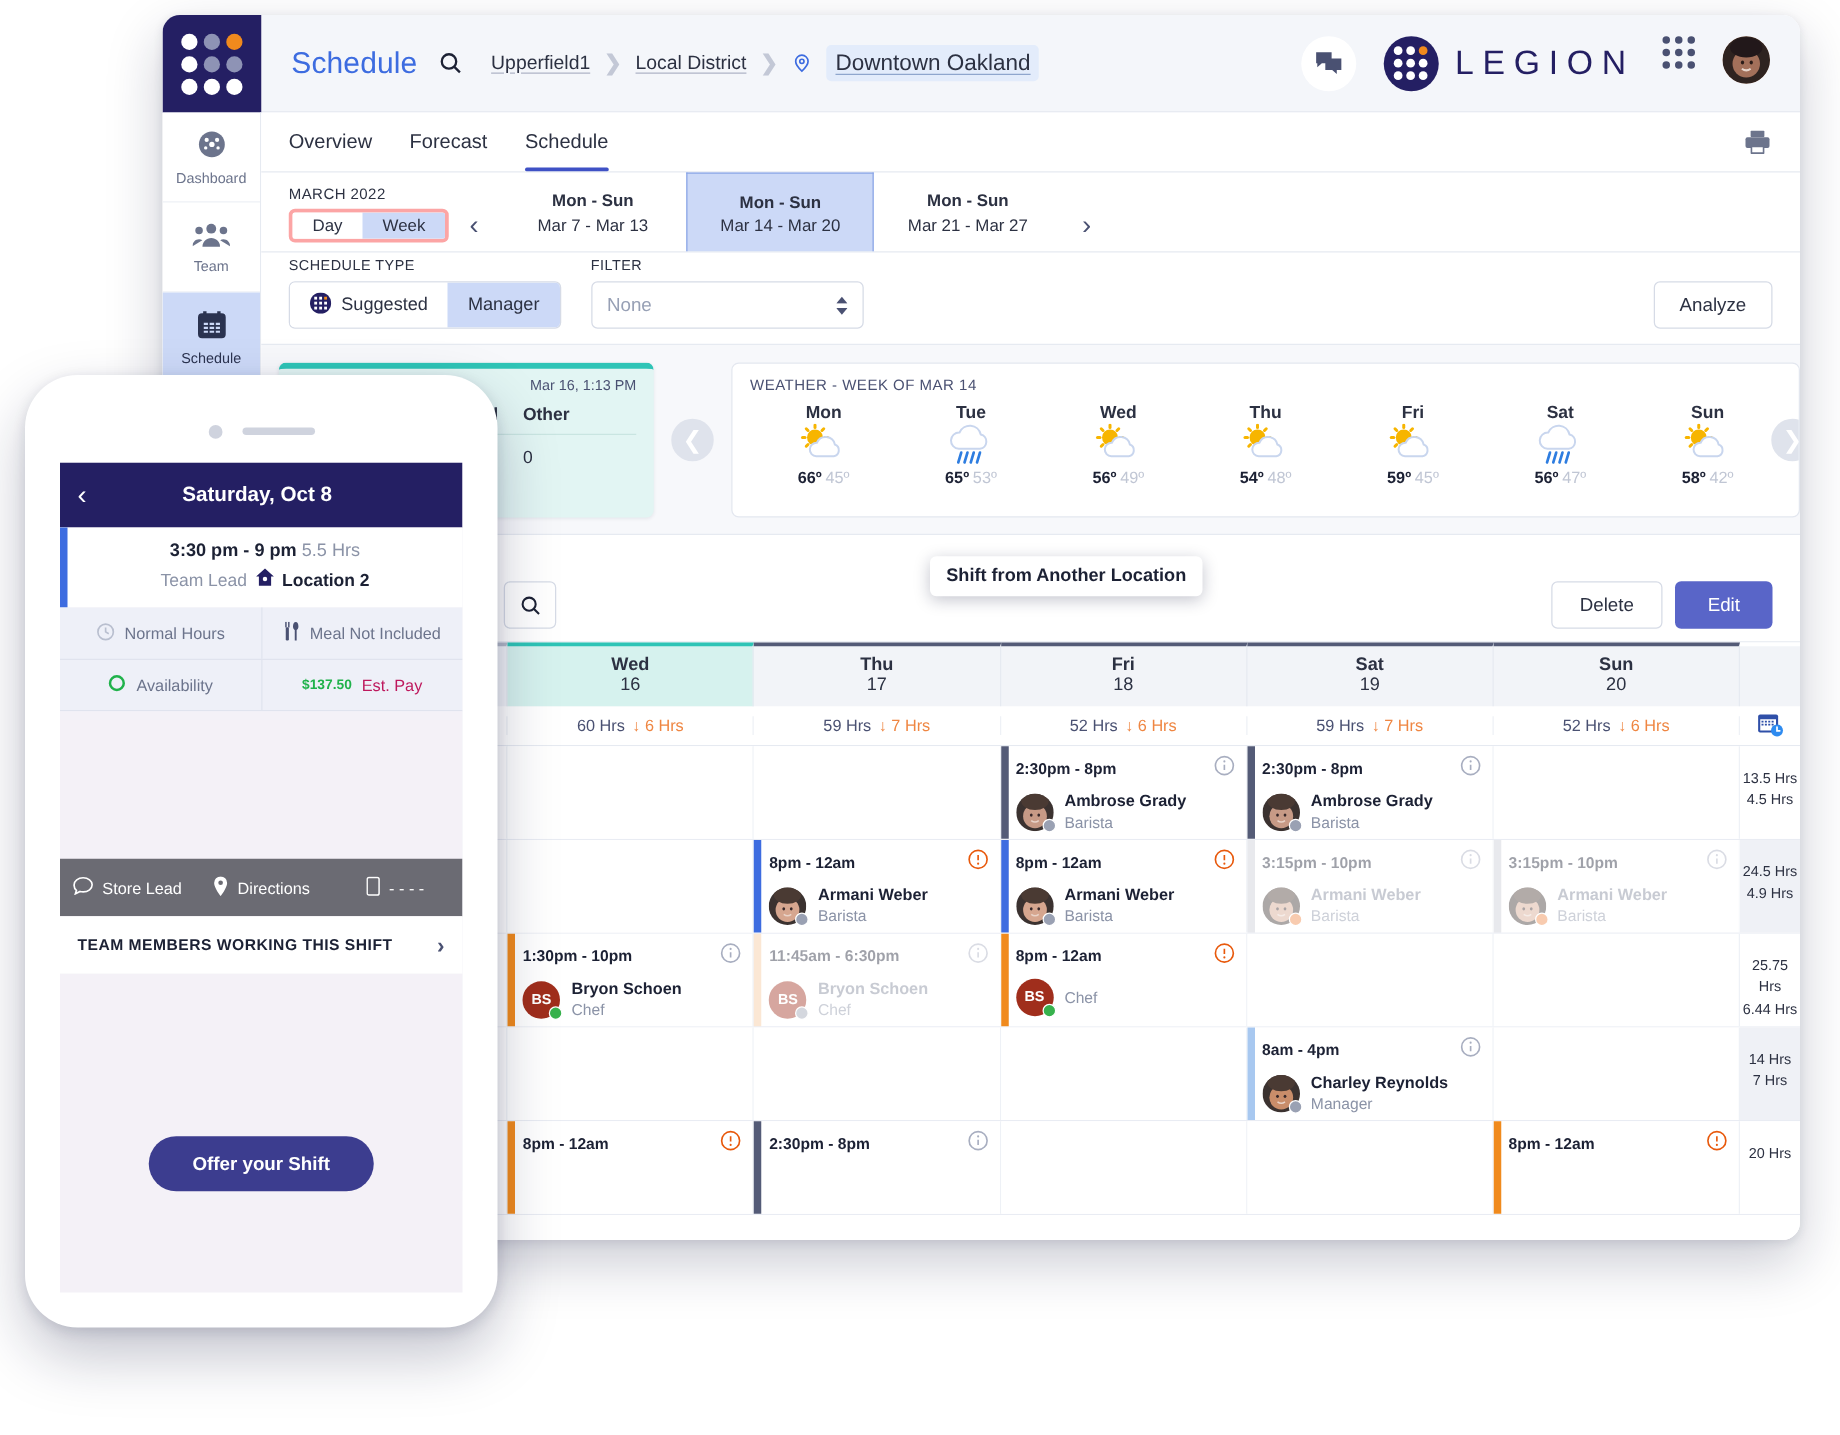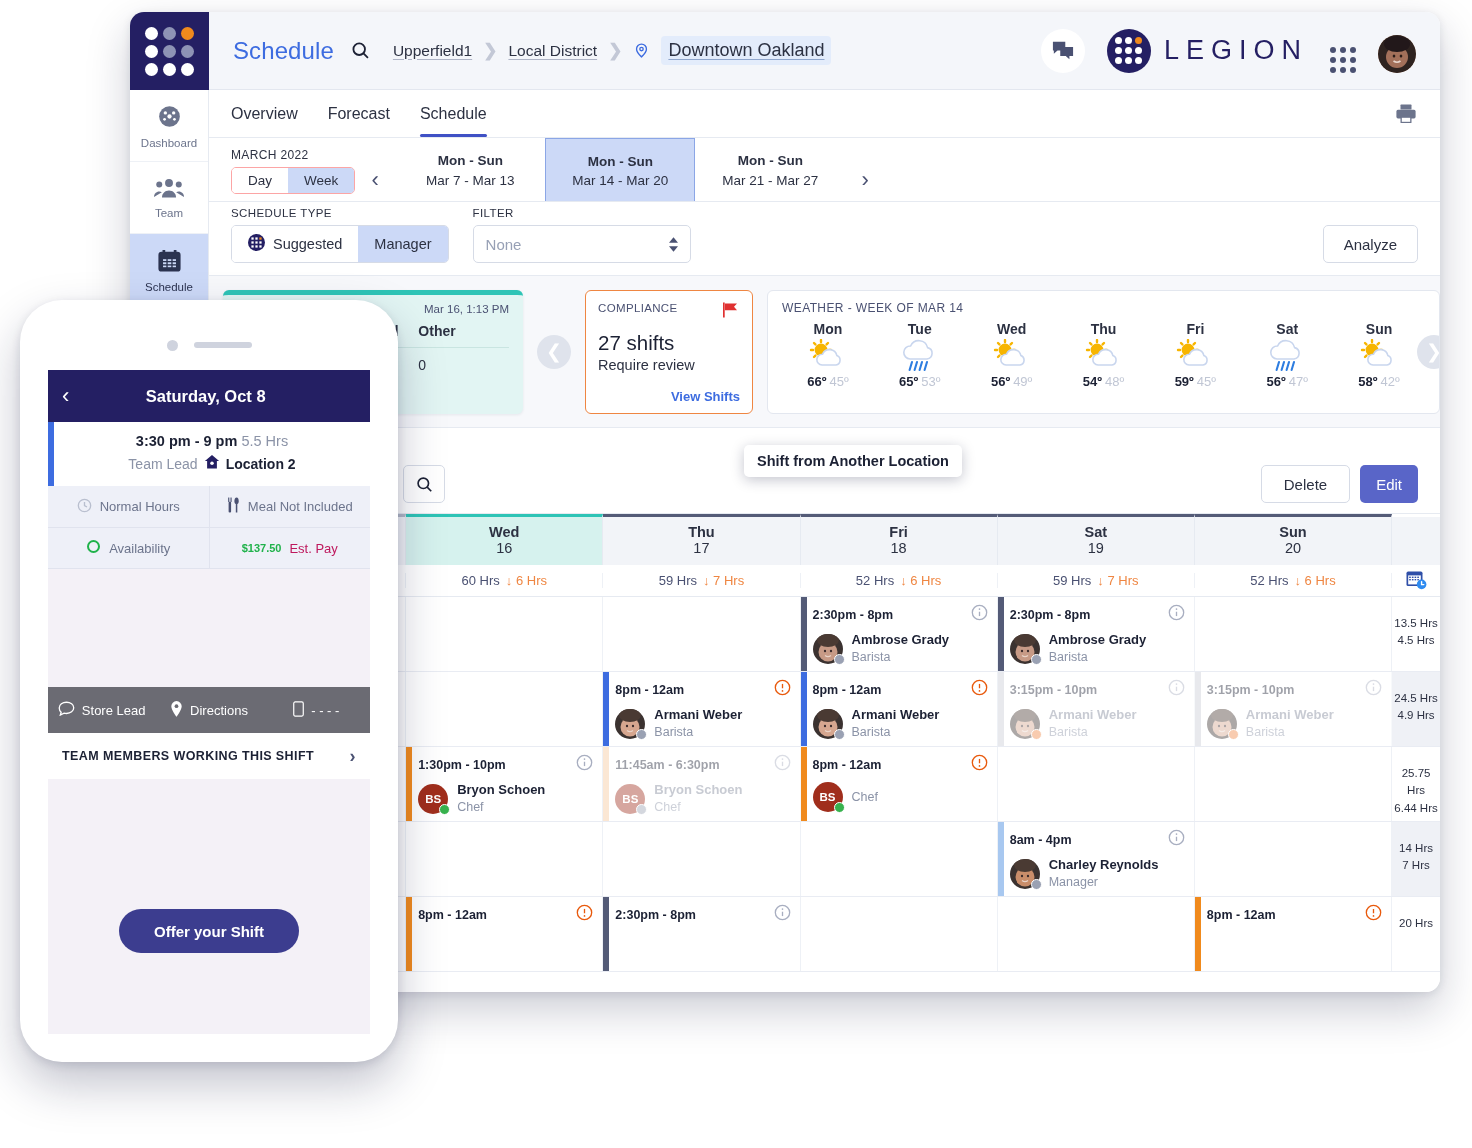--- a/index.html
+++ b/index.html
@@ -37,21 +37,21 @@
   .crumbs { display: flex; align-items: center; gap: 11px; margin-left: 10px; }
   .crumb { font-size: 15.5px; color: #2c3142; text-decoration: underline; text-underline-offset: 3px;
            text-decoration-color: #aeb4c6; cursor: pointer; }
   .crumb-sep { color: #c3c8d6; font-size: 17px; font-weight: 700; }
   .crumb-pin { display: flex; align-items: center; }
   .crumb-active {
     background: #e3ecfb; border-radius: 4px; padding: 4px 7px;
     font-size: 18px; color: #2c3142; text-decoration: underline;
     text-underline-offset: 3px; text-decoration-color: #8fa6cd;
   }
-  .topbar-right { margin-left: auto; display: flex; align-items: flex-end; gap: 22px; padding-right: 6px; }
+  .topbar-right { margin-left: auto; display: flex; align-items: flex-start; gap: 22px; padding-right: 6px; }
   .chat-btn { width: 44px; height: 44px; border-radius: 50%; background: #fff;
               display: flex; align-items: center; justify-content: center; cursor: pointer; }
   .legion-logo { display: flex; align-items: center; gap: 13px; }
   .legion-mark { width: 44px; height: 44px; border-radius: 50%; background: #241f63;
                  display: flex; align-items: center; justify-content: center; }
   .legion-mark .dotgrid { grid-template-columns: repeat(3, 7px); gap: 3px; }
   .legion-mark .dotgrid i { width: 7px; height: 7px; }
   .legion-word { font-size: 27px; letter-spacing: 7px; color: #241f63; font-weight: 400; }
   .apps-grid { display: grid; grid-template-columns: repeat(3, 6px); gap: 4px; cursor: pointer; }
   .apps-grid i { width: 6px; height: 6px; background: #4a5172; border-radius: 50%; display: block; }
@@ -78,21 +78,21 @@
   .tab { font-size: 16px; color: #2c3142; margin-right: 30px; cursor: pointer;
          height: 100%; display: flex; align-items: center; position: relative; }
   .tab.active::after { content: ""; position: absolute; left: 0; right: 0; bottom: 0;
                        height: 3px; background: #3f51c5; border-radius: 2px; }
   .print-btn { margin-left: auto; cursor: pointer; display: flex; }
 
   .week-row { display: flex; align-items: flex-end; height: 64px; padding: 0 0 0 22px;
               border-bottom: 1px solid #e6eaf1; }
   .month-block { display: flex; flex-direction: column; gap: 5px; padding-bottom: 7px; }
   .month-label { font-size: 12px; color: #2c3142; letter-spacing: .35px; }
-  .seg { display: flex; border: 1px solid #fca5a5; border-radius: 5px; overflow: hidden; height: 27px; }
+  .seg { display: flex; border: 3px solid #fca5a5; border-radius: 5px; overflow: hidden; height: 27px; }
   .seg div { padding: 0 16px; font-size: 13.5px; color: #2c3142; display: flex; align-items: center;
              cursor: pointer; background: #fff; }
   .seg div.on { background: #ccd9f7; }
   .chev { width: 40px; display: flex; align-items: center; justify-content: center;
           color: #4a5172; font-size: 22px; cursor: pointer; padding-bottom: 8px; }
   .weekpill { width: 150px; text-align: center; font-size: 13.5px; color: #2c3142;
               line-height: 1.42; padding: 10px 0 8px; cursor: pointer; align-self: stretch;
               display: flex; flex-direction: column; justify-content: center; }
   .weekpill.on { background: #ccd9f7; border: 1px solid #8ba6e6; border-bottom: none; }
   .weekpill b { font-weight: 700; }
@@ -157,21 +157,21 @@
   .range-label { font-size: 14.5px; color: #2c3142; font-weight: 700; }
   .gridbar-row { display: flex; align-items: center; gap: 10px; }
   .mini-sel { width: 110px; height: 38px; border: 1px solid #d6dbe6; border-radius: 5px;
               display: flex; align-items: center; padding: 0 10px; background: #fff; cursor: pointer; }
   .icon-btn { width: 42px; height: 38px; border: 1px solid #d6dbe6; border-radius: 5px;
               background: #fff; display: flex; align-items: center; justify-content: center;
               cursor: pointer; color: #2c3142; font-size: 16px; }
   .btn-del { height: 38px; padding: 0 22px; border: 1px solid #d6dbe6; border-radius: 5px;
              background: #fff; font-size: 15px; color: #2c3142; cursor: pointer;
              margin-left: auto; font-family: inherit; }
-  .btn-edit { height: 38px; padding: 0 16px; border: none; border-radius: 5px;
+  .btn-edit { height: 38px; padding: 0 26px; border: none; border-radius: 5px;
               background: #5965c8; font-size: 15px; color: #fff; cursor: pointer; font-family: inherit; }
 
   
   .sched { border-top: 1px solid #e6eaf1; }
   .sched-head { display: flex; background: #f2f4f8; }
   .col { flex: 1; min-width: 0; text-align: center; padding: 7px 0 9px;
          border-top: 3px solid #545b77; border-right: 1px solid #e6eaf1; }
   .col.teal { background: #d6f2ee; border-top-color: #2ec4b6; }
   .col.plain { border-top-color: #b4bac9; }
   .col .d { font-size: 14.5px; color: #2c3142; font-weight: 700; }
@@ -479,34 +479,20 @@
             </div>
             <div class="stat-vals">
               <div>8</div>
               <div>393</div>
               <div>0</div>
             </div>
           </div>
 
           <div class="carousel-arrow">❮</div>
 
-          <div class="alert-card">
-            <div class="alert-top">
-              <span class="alert-cap">COMPLIANCE</span>
-              <span>
-                <svg width="18" height="16" viewBox="0 0 18 16">
-                  <rect x="1" y="0.5" width="1.7" height="15" fill="#e03131"></rect>
-                  <path d="M3 1.4h12l-3 3.4 3 3.4H3z" fill="#e03131"></path>
-                </svg>
-              </span>
-            </div>
-            <div class="alert-big">27 shifts</div>
-            <div class="alert-sub">Require review</div>
-            <div class="alert-link">View Shifts</div>
-          </div>
 
 
           <div class="weather-card">
             <div class="weather-title">WEATHER - WEEK OF MAR 14</div>
             <div class="weather-days" id="weather-days">
                 <div class="wday">
                   <div class="dn">Mon</div>
                   <div class="wicon">
                     <svg width="44" height="34" viewBox="0 0 44 34">
                       <circle cx="15" cy="11" r="6.4" fill="#f7b500"></circle>

